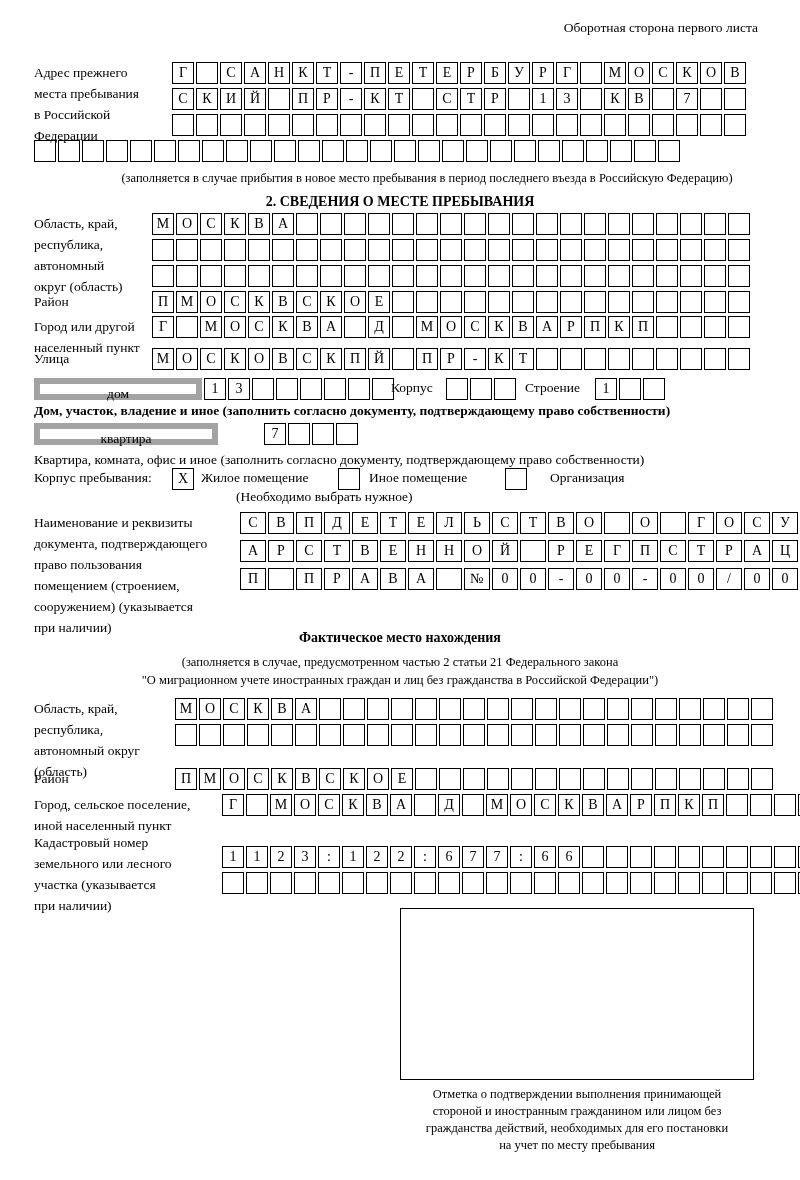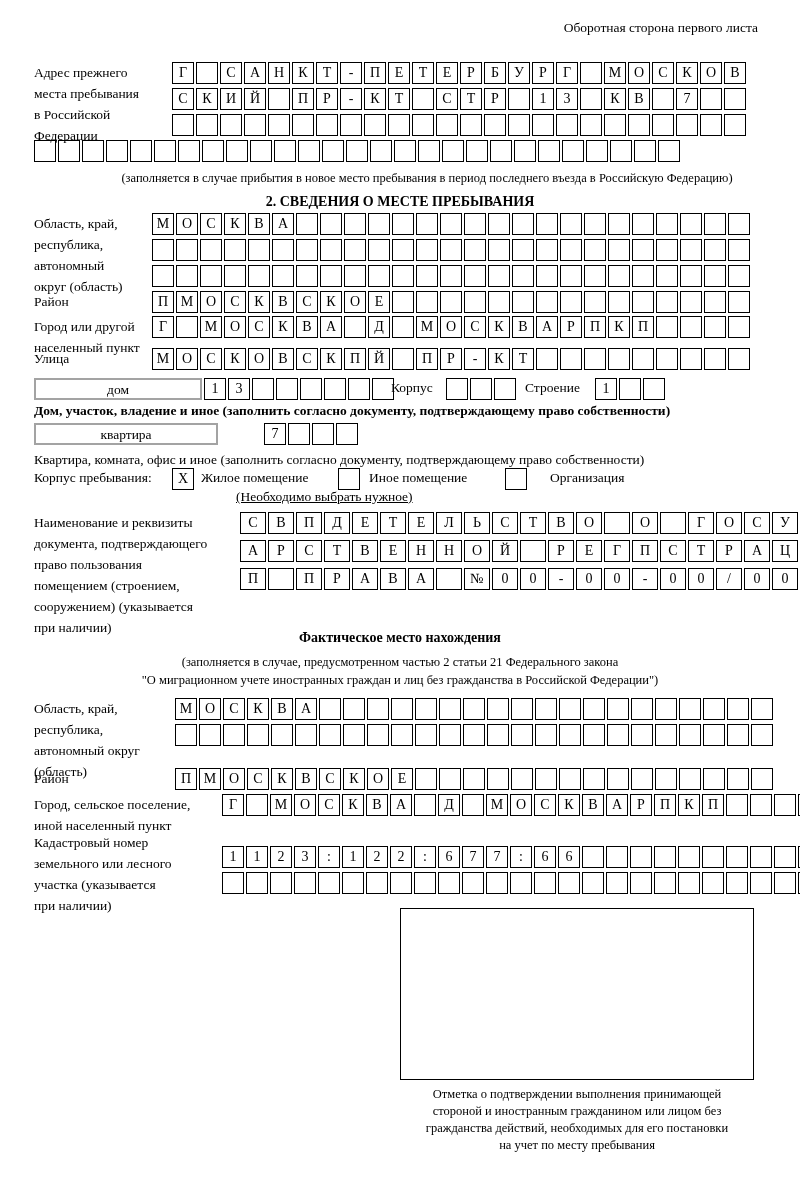--- a/index.html
+++ b/index.html
@@ -55,21 +55,21 @@
   .cell.wide { width: 26px; }
   .center {
     position: absolute;
     width: 100%;
     text-align: center;
     font-size: 13.5px;
   }
   .bold { font-weight: bold; }
   .small { font-size: 12.5px; }
   .boxlabel {
-    border: 2px solid #a3a3a3;
+    border: 6px solid #a3a3a3;
     height: 22px;
     box-sizing: border-box;
     text-align: center;
     font-size: 13.5px;
     line-height: 20px;
   }
   .chk {
     width: 22px;
     height: 22px;
     border: 1px solid #000;
@@ -452,21 +452,21 @@
     </div>
   <div class="inline-txt" style="position:absolute; left:34px; top:452px;">Квартира, комната, офис и иное (заполнить согласно документу, подтверждающему право собственности)</div>
 
   <div class="inline-txt" style="position:absolute; left:34px; top:470px;">Корпус пребывания:</div>
   <div class="chk" style="position:absolute; left:172px; top:468px;">X</div>
   <div class="inline-txt" style="position:absolute; left:201px; top:470px;">Жилое помещение</div>
   <div class="chk" style="position:absolute; left:338px; top:468px;"></div>
   <div class="inline-txt" style="position:absolute; left:369px; top:470px;">Иное помещение</div>
   <div class="chk" style="position:absolute; left:505px; top:468px;"></div>
   <div class="inline-txt" style="position:absolute; left:550px; top:470px;">Организация</div>
-  <div class="inline-txt" style="position:absolute; left:236px; top:489px;text-decoration:underline;">(Необходимо выбрать нужное)</div>
+  <div class="inline-txt" style="position:absolute; left:236px; top:489px;">(Необходимо выбрать нужное)</div>
 
   <div class="lbl" style="position:absolute; left:34px; top:512px;">Наименование и реквизиты
 документа, подтверждающего
 право пользования
 помещением (строением,
 сооружением) (указывается
 при наличии)</div>
   <div class="row" style="left:240px; top:512px;">
       <div class="cells" id="s2doc-r0">
         <div class="cell wide">С</div>

